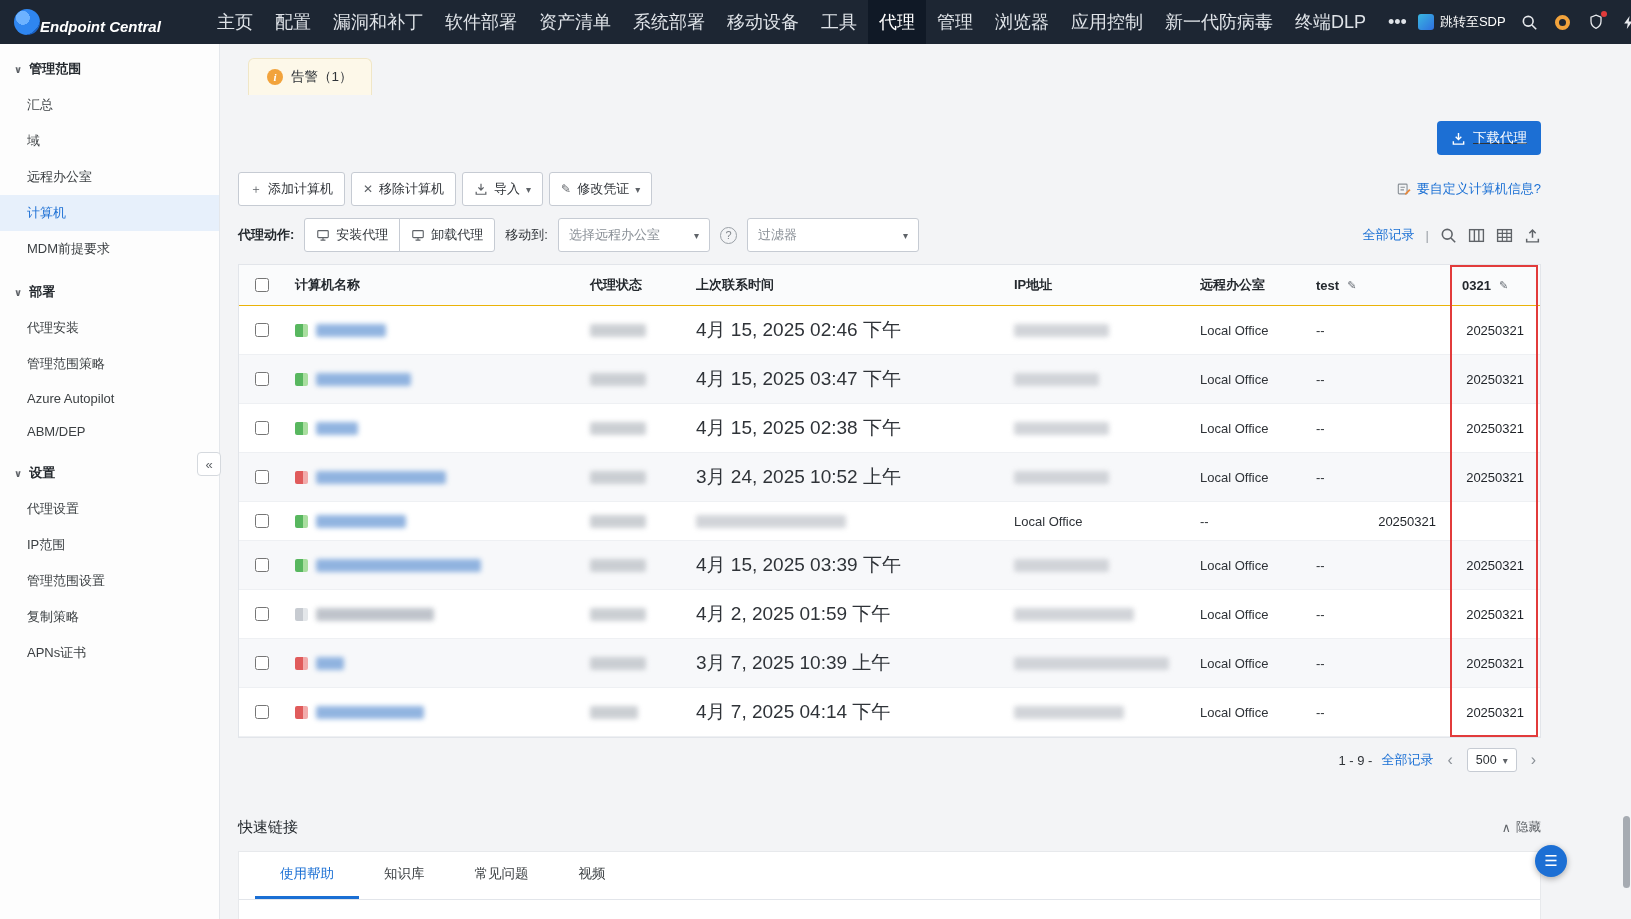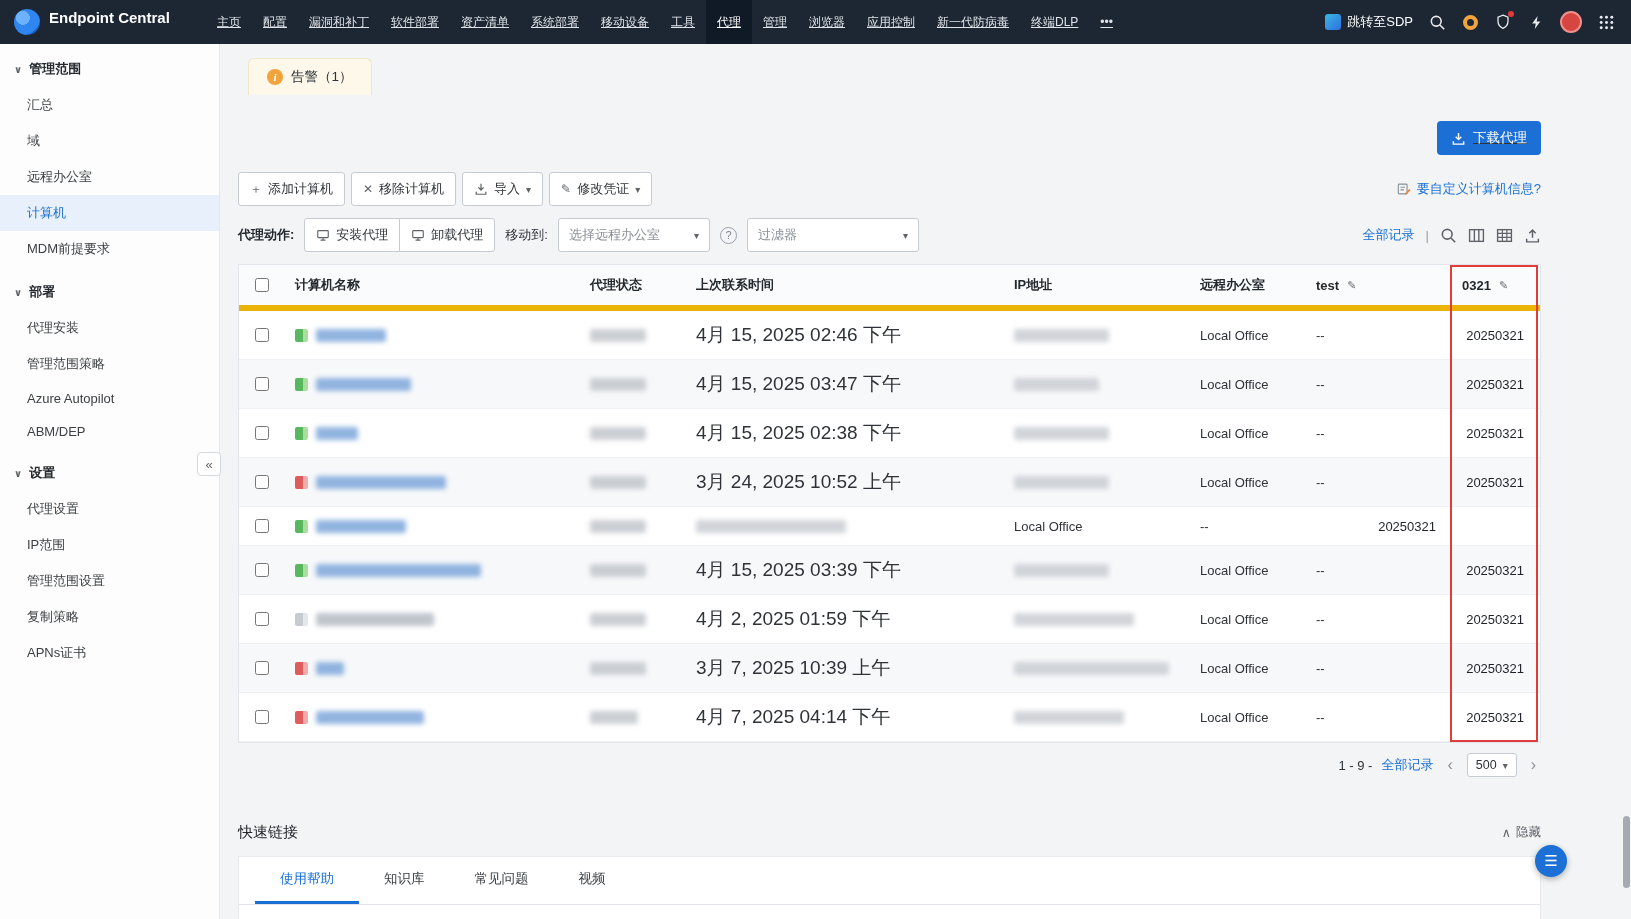--- a/index.html
+++ b/index.html
@@ -3,26 +3,26 @@
 <meta charset="utf-8">
 <style>
   * { box-sizing: border-box; margin: 0; padding: 0; }
   html,body { width:1631px; height:919px; overflow:hidden; }
   body { font-family:"Liberation Sans","DejaVu Sans",sans-serif; font-size:13px; background:#f3f4f6; color:#2f3338; }
   a { text-decoration:none; cursor:pointer; }
   svg { display:block; }
 
   
   .topbar { height:44px; background:#1d2633; display:flex; align-items:center; color:#e8eaee; }
-  .brand { display:flex; align-items:flex-start; gap:9px; padding:0 14px; min-width:206px; }
+  .brand { display:flex; align-items:flex-end; padding:0 14px; min-width:206px;font-style:italic; }
   .logo { width:26px; height:26px; border-radius:50%;
           background:radial-gradient(circle at 34% 34%, #6db2ff 0 28%, #2f86f0 29% 70%, #1b62c4 71%); }
   .brand-text { font-size:15px; font-weight:700; color:#fff; white-space:nowrap; }
   .topnav { display:flex; align-items:stretch; height:44px; }
-  .nav-item { display:flex; align-items:center; padding:0 11px; font-size:12px; color:#dfe3e8; cursor:pointer; white-space:nowrap;text-decoration:underline; }
+  .nav-item { display:flex; align-items:center; padding:0 11px; font-size:18px; color:#dfe3e8; cursor:pointer; white-space:nowrap; }
   .nav-item.active { background:#101926; color:#fff; }
   .top-right { margin-left:auto; display:flex; align-items:center; gap:15px; padding-right:16px; }
   .sdp { display:flex; align-items:center; gap:6px; cursor:pointer; font-size:13px; color:#fff; white-space:nowrap; }
   .sd-badge { width:16px; height:16px; border-radius:3px; background:linear-gradient(135deg,#39b7e0,#2f6fe0); }
   .tb-icon { width:18px; height:18px; color:#e8eaee; cursor:pointer; display:flex; align-items:center; justify-content:center; }
   .ring-icon { width:15px; height:15px; border-radius:50%; border:4px solid #f2a33c; }
   .shield-wrap { position:relative; }
   .red-dot { position:absolute; top:-2px; right:-2px; width:6px; height:6px; border-radius:50%; background:#e23b3b; }
   .account-icon { width:22px; height:22px; border-radius:50%; background:#d64541; border:2px solid #f0908c; }
 
@@ -75,21 +75,21 @@
   .help-circle { width:17px; height:17px; border-radius:50%; border:1px solid #9aa0a6; color:#80868c; font-size:11px;
                  display:flex; align-items:center; justify-content:center; cursor:pointer; }
   .records-cluster { margin-left:auto; display:flex; align-items:center; gap:11px; }
   .records-cluster a { color:#1a6fd4; font-size:13px; }
   .pipe { color:#9aa0a6; }
   .sm-icon { width:17px; height:17px; color:#5f6368; cursor:pointer; }
 
   
   .table-box { margin-top:12px; background:#fff; border:1px solid #e2e5ea; position:relative; }
   .thead, .trow { display:grid; grid-template-columns:46px minmax(120px,1fr) 106px 318px 186px 116px 146px 88px; align-items:center; }
-  .thead { background:#fafbfc; border-bottom:6px solid #eab308; font-weight:700; font-size:13px; color:#24292e; }
+  .thead { background:#fafbfc; border-bottom:1px solid #eab308; font-weight:700; font-size:13px; color:#24292e; }
   .cell { padding:11px 10px; display:flex; align-items:center; gap:8px; min-height:38px; }
   .c-check { justify-content:center; }
   .c-check input { width:14px; height:14px; cursor:pointer; }
   .trow { border-bottom:1px solid #eef0f3; background:#fff; }
   .tbody .trow:nth-child(even) { background:#f7f8fa; }
   .dev-icon { width:13px; height:13px; border-radius:2px; flex:none; }
   .blur { height:13px; border-radius:2px; filter:blur(2.5px); opacity:.9; flex:none; }
   .c-time { font-size:19px; color:#2f3338; }
   .c-val { justify-content:flex-end; padding-right:16px; color:#1f2328; }
   .pencil { color:#6b7178; font-size:11px; font-weight:400; }

